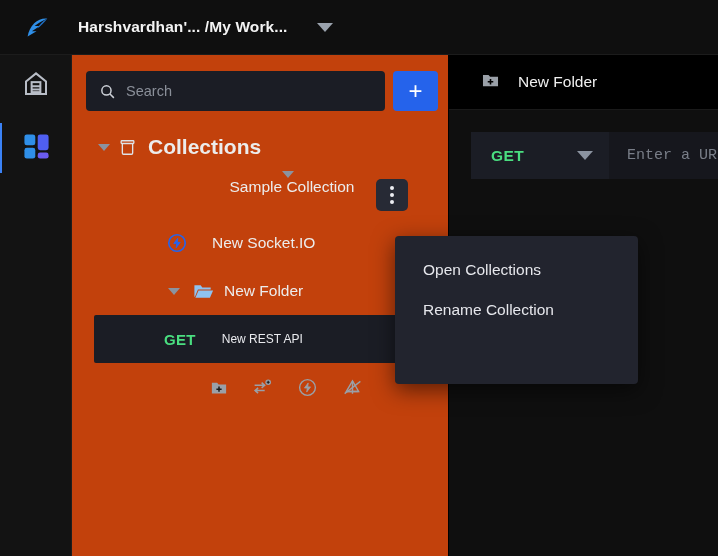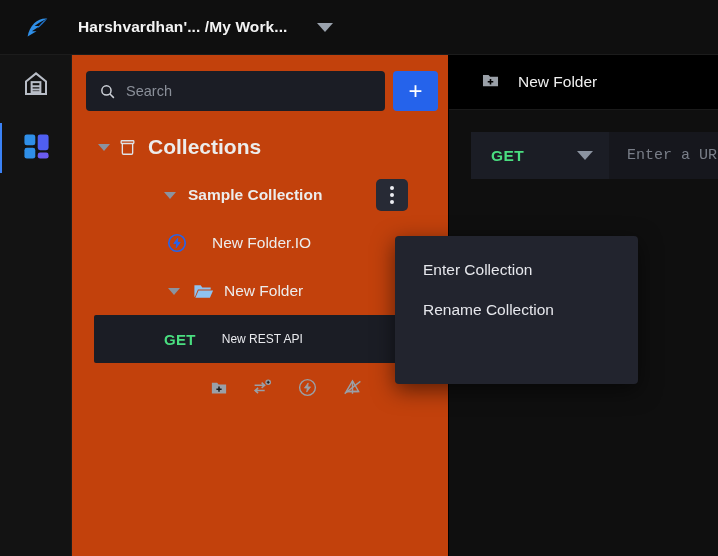--- a/index.html
+++ b/index.html
@@ -70,21 +70,21 @@
     display: flex; align-items: center; justify-content: center;
   }
 
   
   .tree { margin-top: 12px; }
   .trow {
     position: relative; display: flex; align-items: center; height: 48px;
     color: #ececec; font-size: 15.5px;
   }
   .trow.level0 { padding-left: 22px; font-weight: bold; font-size: 21px; }
-  .trow.level1 { padding-left: 88px; font-weight: bold; }
+  .trow.level1 { padding-left: 56px; font-weight: normal; flex-direction: column; }
   .trow.level2 { padding-left: 92px; }
   .trow .tw {
     width: 20px; display: flex; align-items: center; justify-content: center;
     flex-shrink: 0;
   }
   .tri-down {
     width: 0; height: 0; border-left: 6px solid transparent; border-right: 6px solid transparent;
     border-top: 7px solid #8b93a0;
   }
   .trow .ticon {
@@ -235,21 +235,21 @@
         </button>
       </div>
 
       <div class="trow level2">
         <span class="ticon">
           <svg width="22" height="22" viewBox="0 0 24 24" fill="none" stroke="#2563eb" stroke-width="1.8">
             <circle cx="12" cy="12" r="9"></circle>
             <path d="M12.8 6.8 L8.5 12.6 h3.2 l-0.6 4.6 l4.4 -5.9 h-3.2 Z" fill="#2563eb" stroke-width="1"></path>
           </svg>
         </span>
-        <span class="tlabel" style="margin-left:22px">New Folder.IO</span>
+        <span class="tlabel" style="margin-left:22px">New Socket.IO</span>
       </div>
 
       <div class="trow level2">
         <span class="tw">
             <i class="tri-down"></i>
           </span>
         <span class="ticon" style="margin-left:6px">
           <svg width="23" height="23" viewBox="0 0 24 24" fill="#8fc2f0">
             <path d="M2.5 5.5 h6.5 l1.8 2.2 h8.7 v2.1 H6.2 L3.1 17.5 H2.5 Z"></path>
             <path d="M6.8 11 H22 l-3.3 7.4 H3.5 Z"></path>
@@ -314,17 +314,17 @@
           <span style="display:block;width:0;height:0;border-left:8px solid transparent;border-right:8px solid transparent;border-top:9px solid #8b93a0;"></span>
         </span>
       </div>
       <div class="urlfield">
         <input type="text" placeholder="Enter a URL" style="">
       </div>
     </div>
   </div>
 
   <div class="ctxmenu">
-    <div class="ctxitem">Enter Collection</div>
+    <div class="ctxitem">Open Collections</div>
     <div class="ctxitem">Rename Collection</div>
   </div>
 
 </div>
 
 </body></html>

